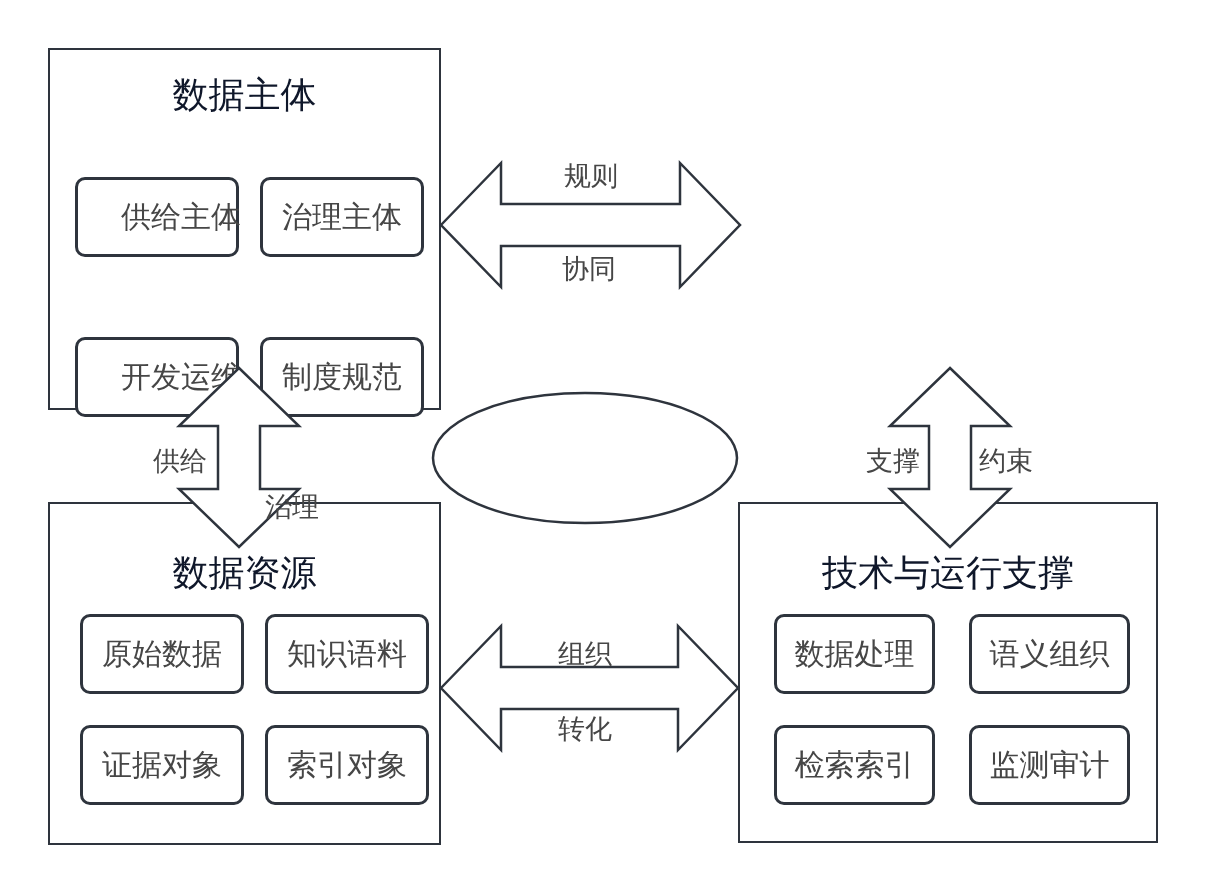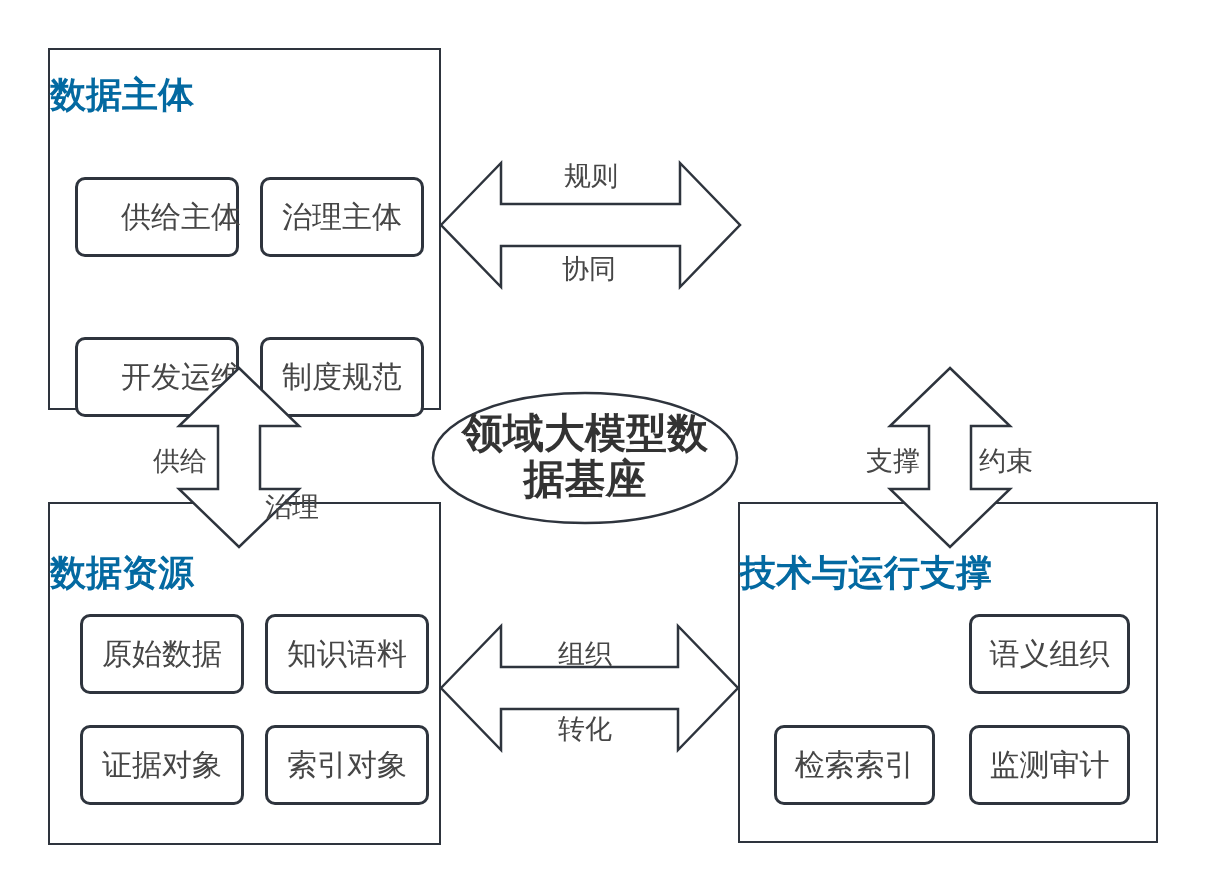--- a/index.html
+++ b/index.html
@@ -7,22 +7,22 @@
     position:relative;width:1210px;height:894px;background:#ffffff;overflow:hidden;
     font-family:"Liberation Sans", sans-serif;color:#333333;
   }
   
   .qbox{position:absolute;border:2.5px solid #2e343d;background:#ffffff;box-sizing:border-box;}
   .q-tl{left:48px;top:48px;width:393px;height:362px;}
   .q-tr{left:740px;top:49px;width:418px;height:361px;}
   .q-bl{left:48px;top:502px;width:393px;height:343px;padding-left:20px;}
   .q-br{left:738px;top:502px;width:420px;height:341px;}
   .qtitle{
-    position:absolute;left:0;right:0;text-align:left;
-    font-size:36px;font-weight:bold;color:#0369a1;line-height:42px;white-space:nowrap;
+    position:absolute;left:0;right:0;text-align:center;
+    font-size:36px;font-weight:normal;color:#0f172a;line-height:42px;white-space:nowrap;
   }
   .t-top{top:24px;}
   .t-bot{top:48px;}
   
   .sub{
     position:absolute;height:80px;border:3px solid #2e343d;border-radius:10px;
     background:#ffffff;box-sizing:border-box;display:flex;align-items:center;justify-content:center;
     font-size:30px;color:#464646;white-space:nowrap;
   }
   .q-tl .sub,.q-bl .sub{width:164px;}
@@ -66,20 +66,21 @@
   <div class="qbox q-bl">
     <div class="qtitle t-bot">数据资源</div>
     <div class="sub c1 r1">原始数据</div>
     <div class="sub c2 r1">知识语料</div>
     <div class="sub c1 r2">证据对象</div>
     <div class="sub c2 r2">索引对象</div>
   </div>
 
   <div class="qbox q-br">
     <div class="qtitle t-bot">技术与运行支撑</div>
+    <div class="sub c1 r1">数据处理</div>
     <div class="sub c2 r1">语义组织</div>
     <div class="sub c1 r2">检索索引</div>
     <div class="sub c2 r2">监测审计</div>
   </div>
 
   <svg class="overlay" viewBox="0 0 1210 894" xmlns="http://www.w3.org/2000/svg">
     <path d="M441,225 L501,163 L501,204 L680,204 L680,163 L740,225 L680,287 L680,246 L501,246 L501,287 Z"></path>
     <path d="M441,688 L501,626 L501,667 L678,667 L678,626 L738,688 L678,750 L678,709 L501,709 L501,750 Z"></path>
     <path d="M239,368 L299,426 L260,426 L260,489 L299,489 L239,547 L179,489 L218,489 L218,426 L179,426 Z"></path>
     <path d="M950,368 L1010,426 L971,426 L971,489 L1010,489 L950,547 L890,489 L929,489 L929,426 L890,426 Z"></path>
@@ -88,18 +89,14 @@
 
   <div class="albl" style="left:591px;top:176px;">规则</div>
   <div class="albl" style="left:589px;top:269px;">协同</div>
   <div class="albl" style="left:180px;top:461px;">供给</div>
   <div class="albl" style="left:292px;top:461px;margin-top:46px;">治理</div>
   <div class="albl" style="left:893px;top:461px;">支撑</div>
   <div class="albl" style="left:1006px;top:461px;">约束</div>
   <div class="albl" style="left:585px;top:654px;text-align:center;">组织</div>
   <div class="albl" style="left:585px;top:729px;">转化</div>
 
-  <div class="center-label">
-    <div>领域大模型数</div>
-    <div>据基座</div>
-  </div>
 
 </div>
 
 </body></html>

